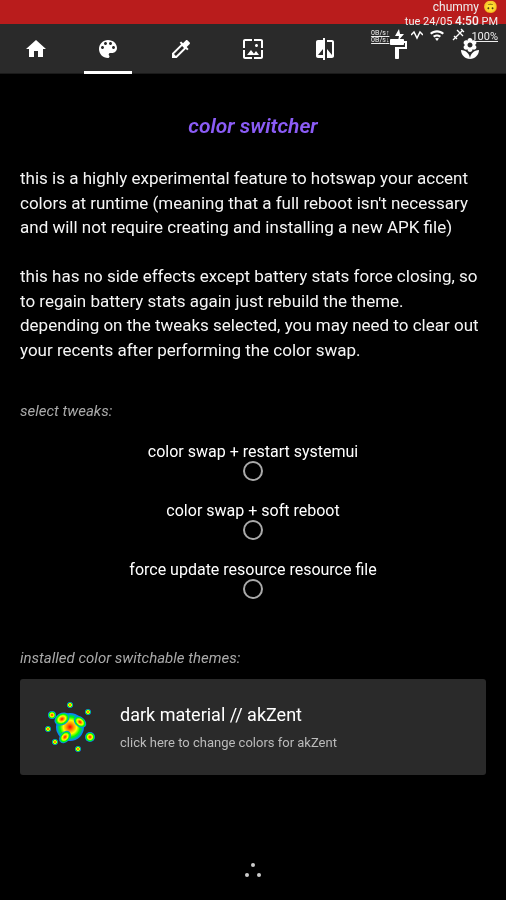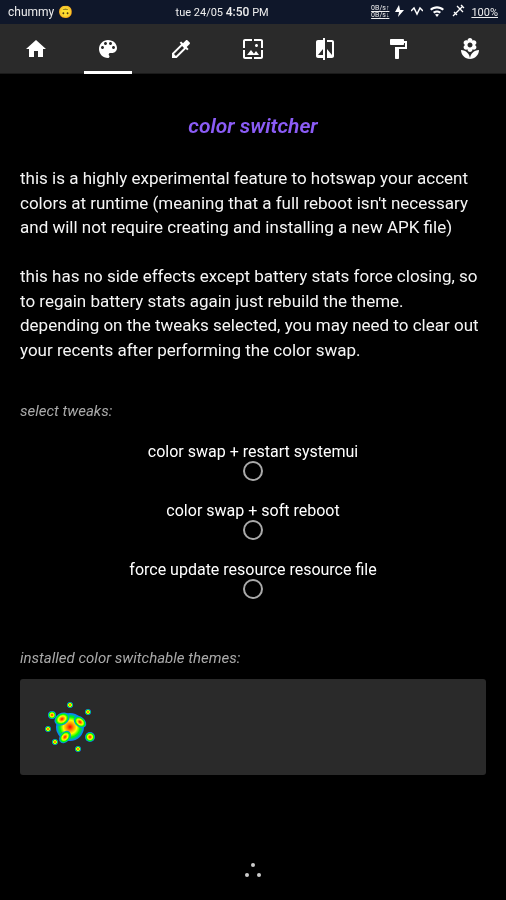--- a/index.html
+++ b/index.html
@@ -10,26 +10,27 @@
     html, body {
       width: 506px;
       height: 900px;
       background: #000;
       color: #fff;
       font-family: -apple-system, BlinkMacSystemFont, "Segoe UI", Roboto, sans-serif;
       overflow: hidden;
     }
     .status-bar {
       height: 24px;
-      background: #0f172a;
-      display: flex;
-      align-items: center;
+      background: #b91c1c;
+      display: flex;
+      align-items: flex-end;
       padding: 0 8px;
       font-size: 12px;
       color: #eee;
+      flex-direction: column;
     }
     .status-left {
       display: flex;
       align-items: center;
       gap: 4px;
     }
     .status-center {
       flex: 1;
       text-align: center;
       font-size: 11px;
@@ -286,20 +287,24 @@
           <circle cx="15" cy="45" r="3"></circle>
           <circle cx="30" cy="8" r="3"></circle>
           <circle cx="8" cy="32" r="3"></circle>
           <circle cx="38" cy="52" r="3"></circle>
           <ellipse cx="22" cy="22" rx="8" ry="6" transform="rotate(-30 22 22)"></ellipse>
           <ellipse cx="40" cy="25" rx="7" ry="5" transform="rotate(40 40 25)"></ellipse>
           <ellipse cx="25" cy="40" rx="7" ry="5" transform="rotate(-50 25 40)"></ellipse>
         </g>
       </svg>
     </div>
+    <div class="theme-info">
+      <div class="theme-title">dark material // akZent</div>
+      <div class="theme-subtitle">click here to change colors for akZent</div>
+    </div>
   </div>
 </div>
 
 <div class="nav-dots-wrap">
   <svg width="24" height="20" viewBox="0 0 24 20">
     <circle cx="12" cy="4" r="2" fill="#ccc"></circle>
     <circle cx="6" cy="14" r="2" fill="#ccc"></circle>
     <circle cx="18" cy="14" r="2" fill="#ccc"></circle>
   </svg>
 </div>

